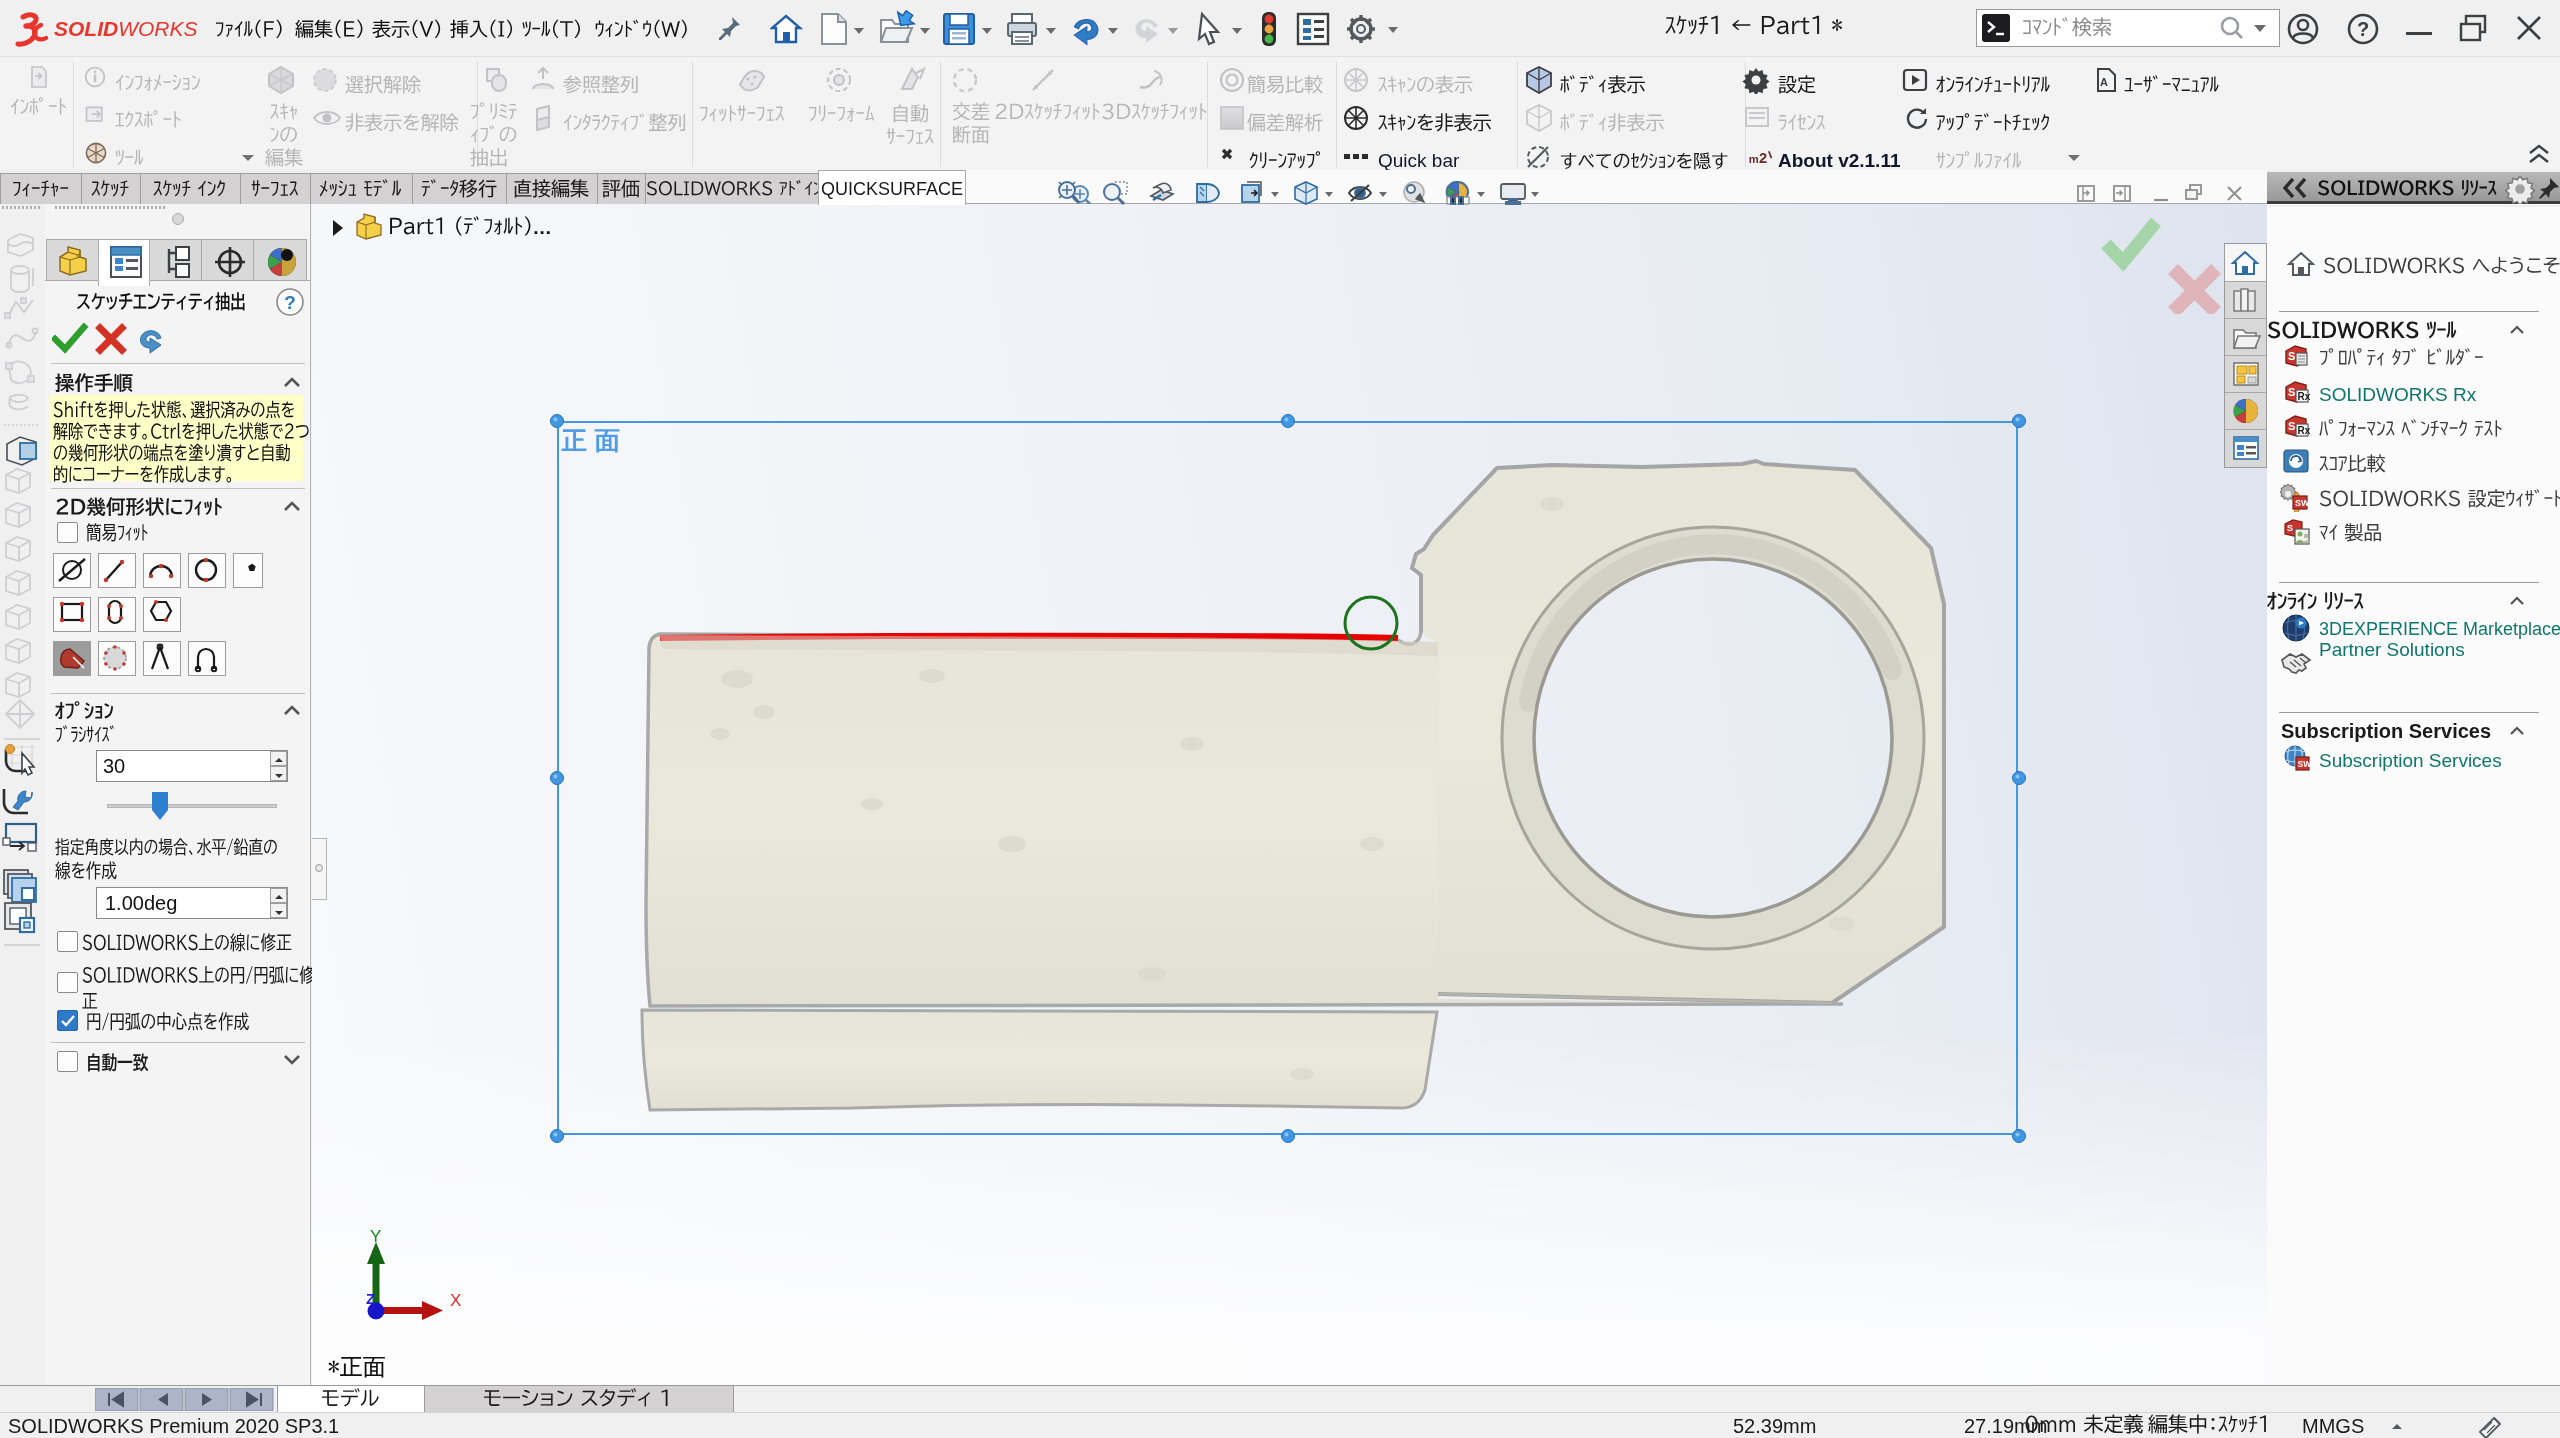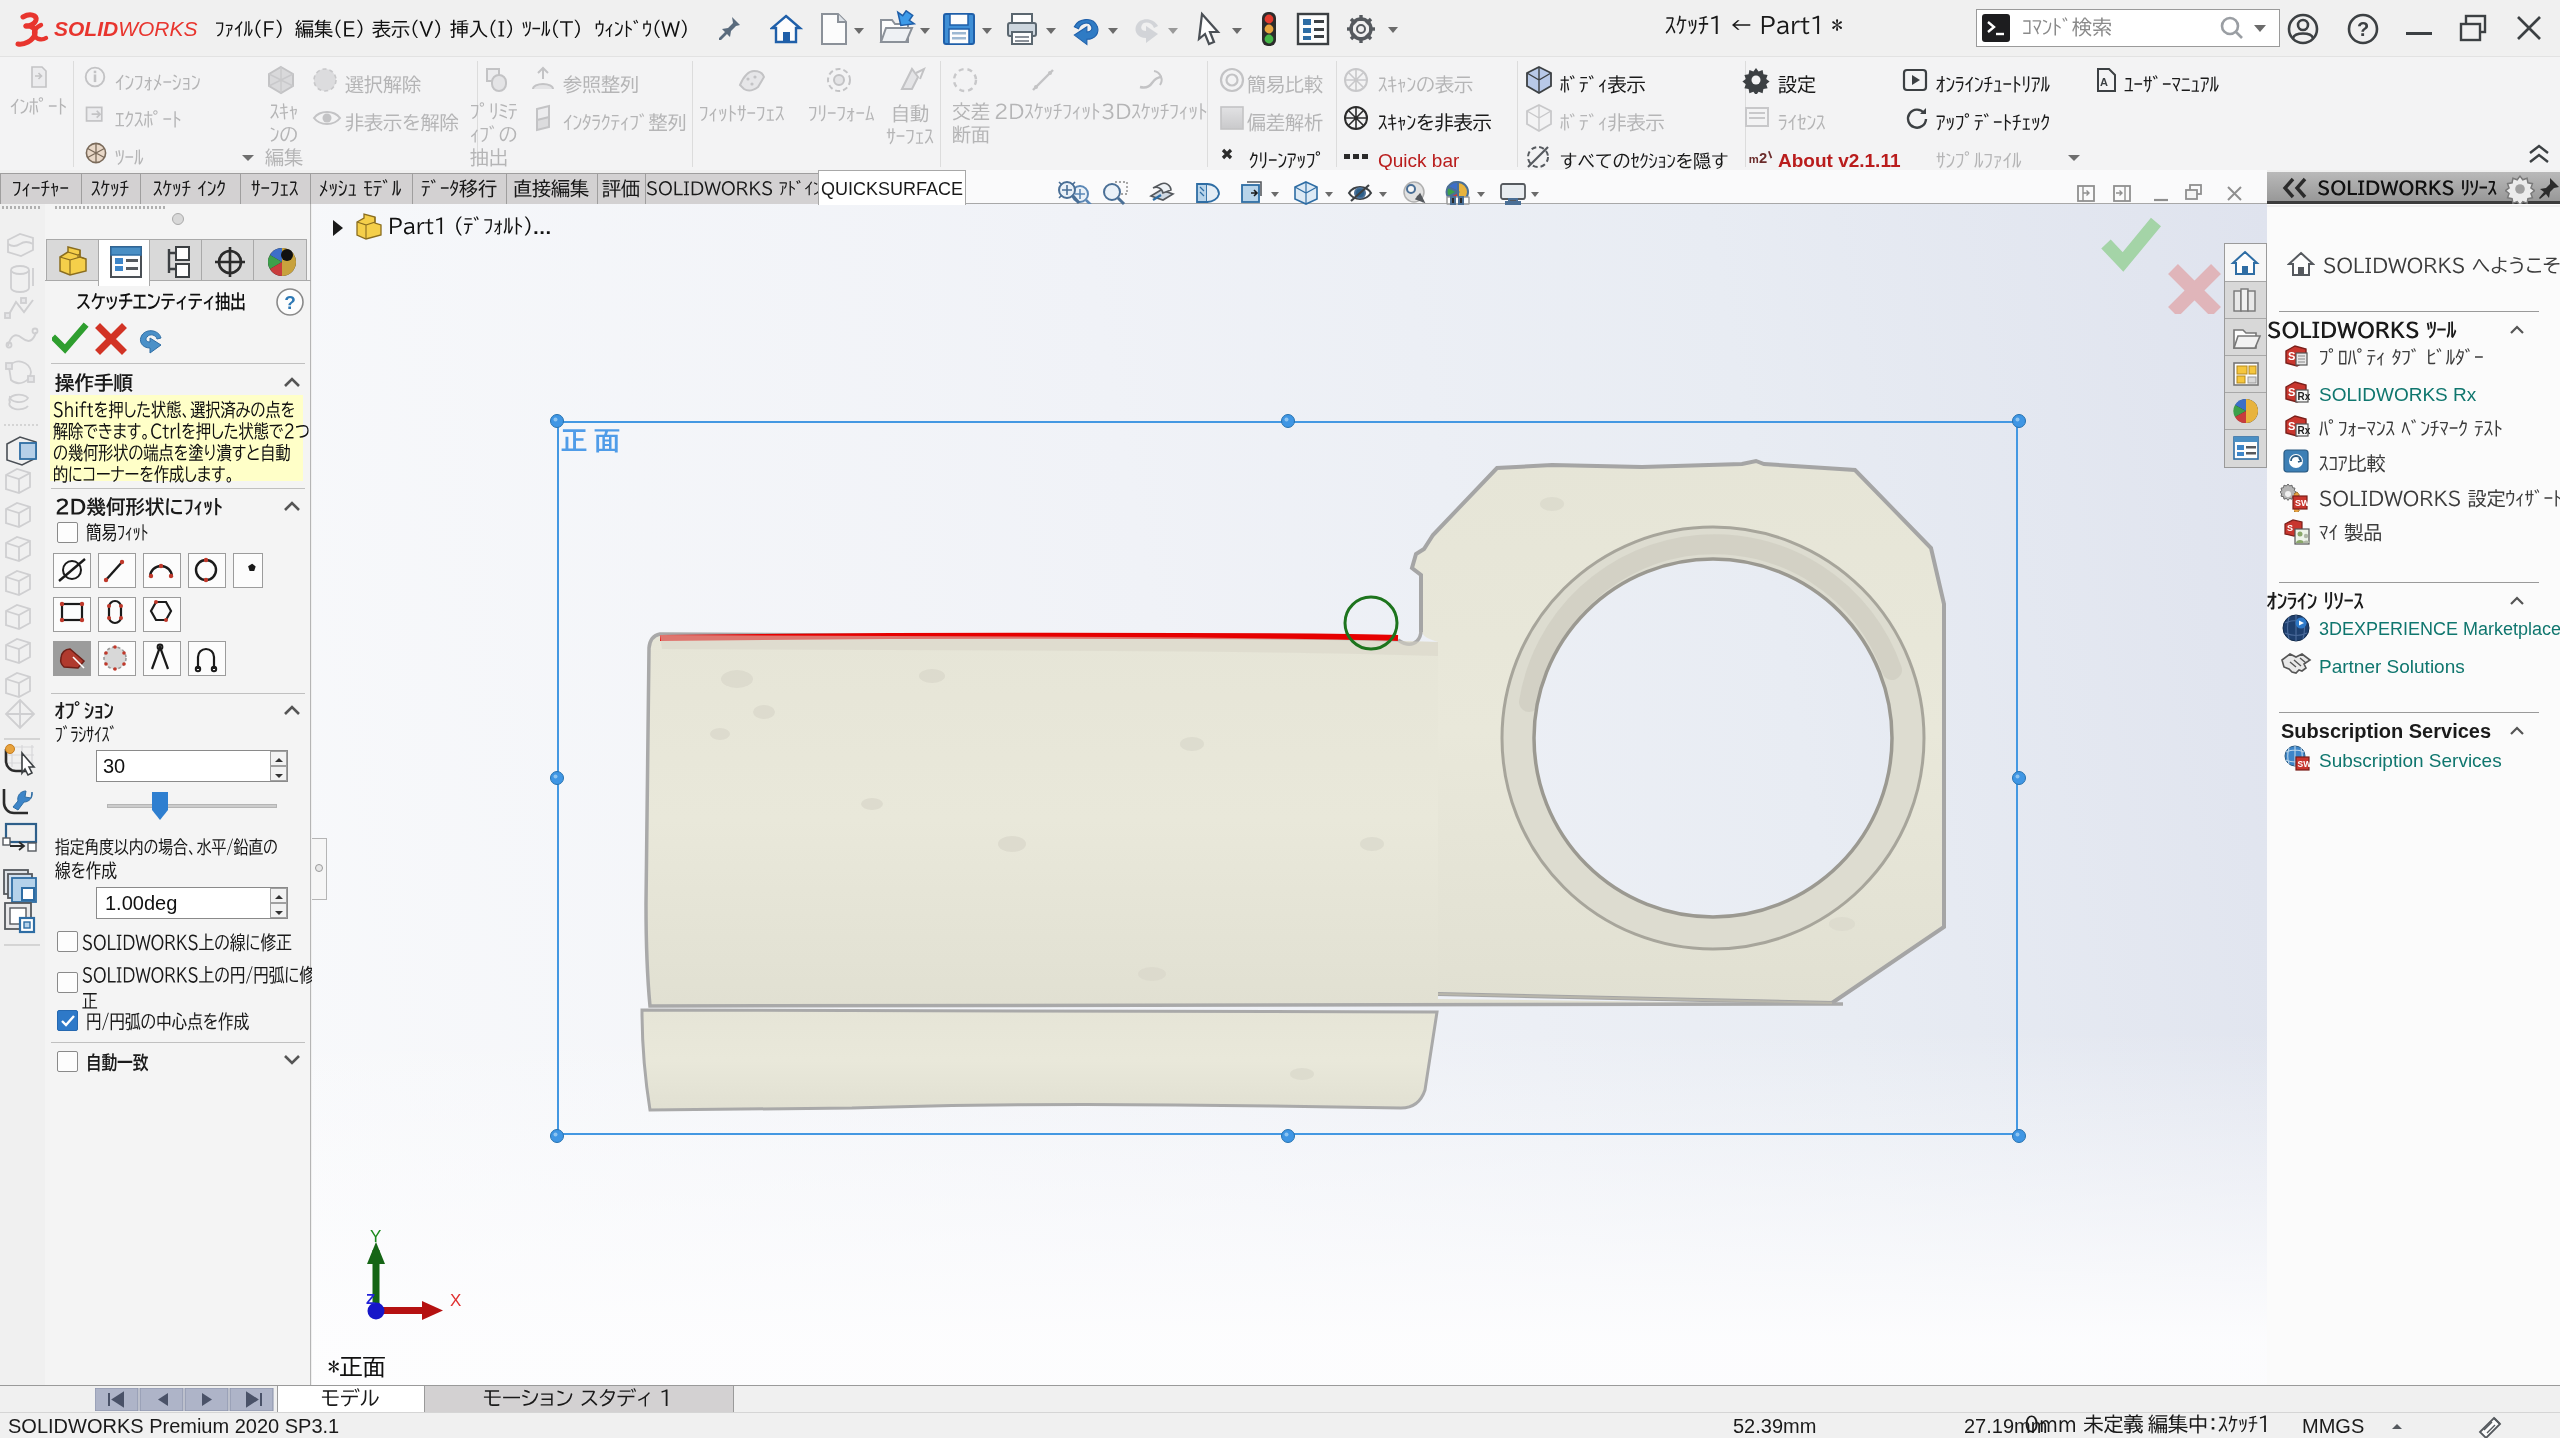--- a/index.html
+++ b/index.html
@@ -4,21 +4,21 @@
 <style>
 * { margin:0; padding:0; box-sizing:border-box; }
 html,body { width:2560px; height:1438px; overflow:hidden; }
 body { font-family:"Liberation Sans", sans-serif; font-size:18px; color:#222; background:#f0f0f0; position:relative; }
 .abs { position:absolute; }
 
 #titlebar { position:absolute; left:0; top:0; width:2560px; height:56px; background:#f0f0f0; }
 
 #ribbon { position:absolute; left:0; top:56px; width:2560px; height:114px; background:#f3f3f4; border-top:1px solid #e2e2e2; }
 .rlab { position:absolute; font-size:19px; color:#b5b5b6; white-space:nowrap; }
-.rlab.en { color:#b91c1c; }
+.rlab.en { color:#0f172a; }
 
 #tabrow { position:absolute; left:0; top:170px; width:2560px; height:34px; background:#f0f0f0; }
 .rtab { position:absolute; top:3px; height:31px; background:#d3d1d2; border:1px solid #9f9e9e; border-bottom:none; font-size:19px; overflow:hidden; white-space:nowrap; color:#1a1a1a; text-align:center; line-height:29px; }
 .rtab.active { background:#fff; top:0; height:35px; line-height:36px; z-index:3; border-color:#a8a8a8; }
 
 #leftstrip { position:absolute; left:0; top:204px; width:45px; height:1181px; background:#f0f0f0; }
 
 #pm { position:absolute; left:45px; top:204px; width:266px; height:1181px; background:#f4f4f4; border-right:1px solid #b5b5b5; }
 .pmtab { position:absolute; top:35px; width:48px; height:42px; background:#d9d9d9; border:1px solid #a9a9a9; }
 .cb { position:absolute; width:21px; height:21px; background:#fdfdfd; border:1px solid #8a8a8a; border-radius:2px; }
@@ -1104,21 +1104,21 @@
       <circle cx="15" cy="15" r="13" fill="#1e3f6e" stroke="#122a4a" stroke-width="1"></circle>
       <path d="M4 10 q11 -5 22 0 M4 20 q11 5 22 0 M15 2 v26 M8 4 q-3 11 0 22 M22 4 q3 11 0 22" stroke="#4a6a9a" stroke-width="1.2" fill="none"></path>
       <circle cx="20" cy="10" r="5.5" fill="#2e79c8"></circle>
       <path d="M18 7.5 l5 2.5 -5 2.5 Z" fill="#fff"></path>
     </svg>
  <div class="tprow" style="top:412px;left:52px;font-size:18px">3DEXPERIENCE Marketplace</div>
  <svg class="abs" style="left:13px;top:443px" width="32" height="28" viewBox="0 0 32 28">
       <path d="M2 10 L10 4 l6 3 6 -3 8 6 -6 4 2 4 -4 3 -3 -1 -3 3 -4 -1 -3 -3 -5 -2 Z" fill="#e8e8e8" stroke="#555" stroke-width="1.6"></path>
       <path d="M10 12 l6 5 m-2 -7 l7 6 m-1 -8 l6 5" stroke="#555" stroke-width="1.4" fill="none"></path>
     </svg>
- <div class="tprow" style="top:449px;left:52px">Partner Solutions</div>
+ <div class="tprow" style="top:432px;left:52px">Partner Solutions</div>
  <div class="tpsep" style="top:505px"></div>
  <div class="tphead" style="top:513px">Subscription Services</div>
  <svg class="abs" style="left:242px;top:518px" width="16" height="11" viewBox="0 0 16 11">
       <path d="M2 9 L8 3 L14 9" stroke="#555" stroke-width="2.2" fill="none"></path>
     </svg>
  <svg class="abs" style="left:15px;top:537px" width="30" height="30" viewBox="0 0 30 30">
       <circle cx="13" cy="12" r="10" fill="#3d85c8" stroke="#2a5a82" stroke-width="1"></circle>
       <path d="M4 8 q9 -4 18 0 M4 16 q9 4 18 0 M13 2 v20 M7 4 q-2.5 8 0 16 M19 4 q2.5 8 0 16" stroke="#bcd6ea" stroke-width="1.1" fill="none"></path>
       <rect x="14" y="13" width="13" height="13" fill="#c8362e" stroke="#7a1f1a" stroke-width="1.2"></rect>
       <text x="15.5" y="23" font-size="8.5" font-weight="bold" fill="#fff" font-family="Liberation Sans,sans-serif">SW</text>

